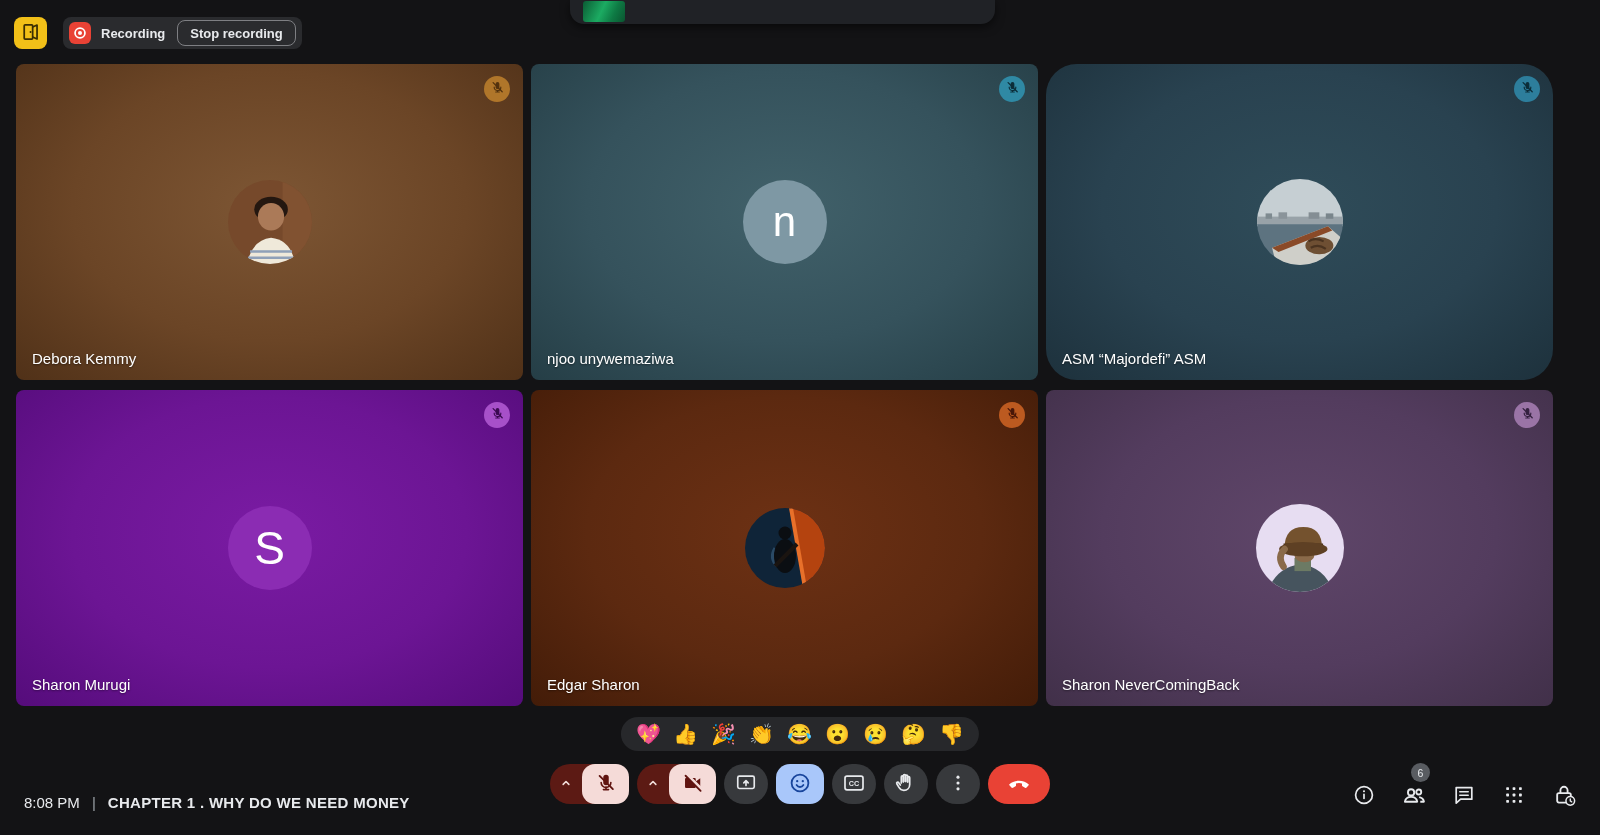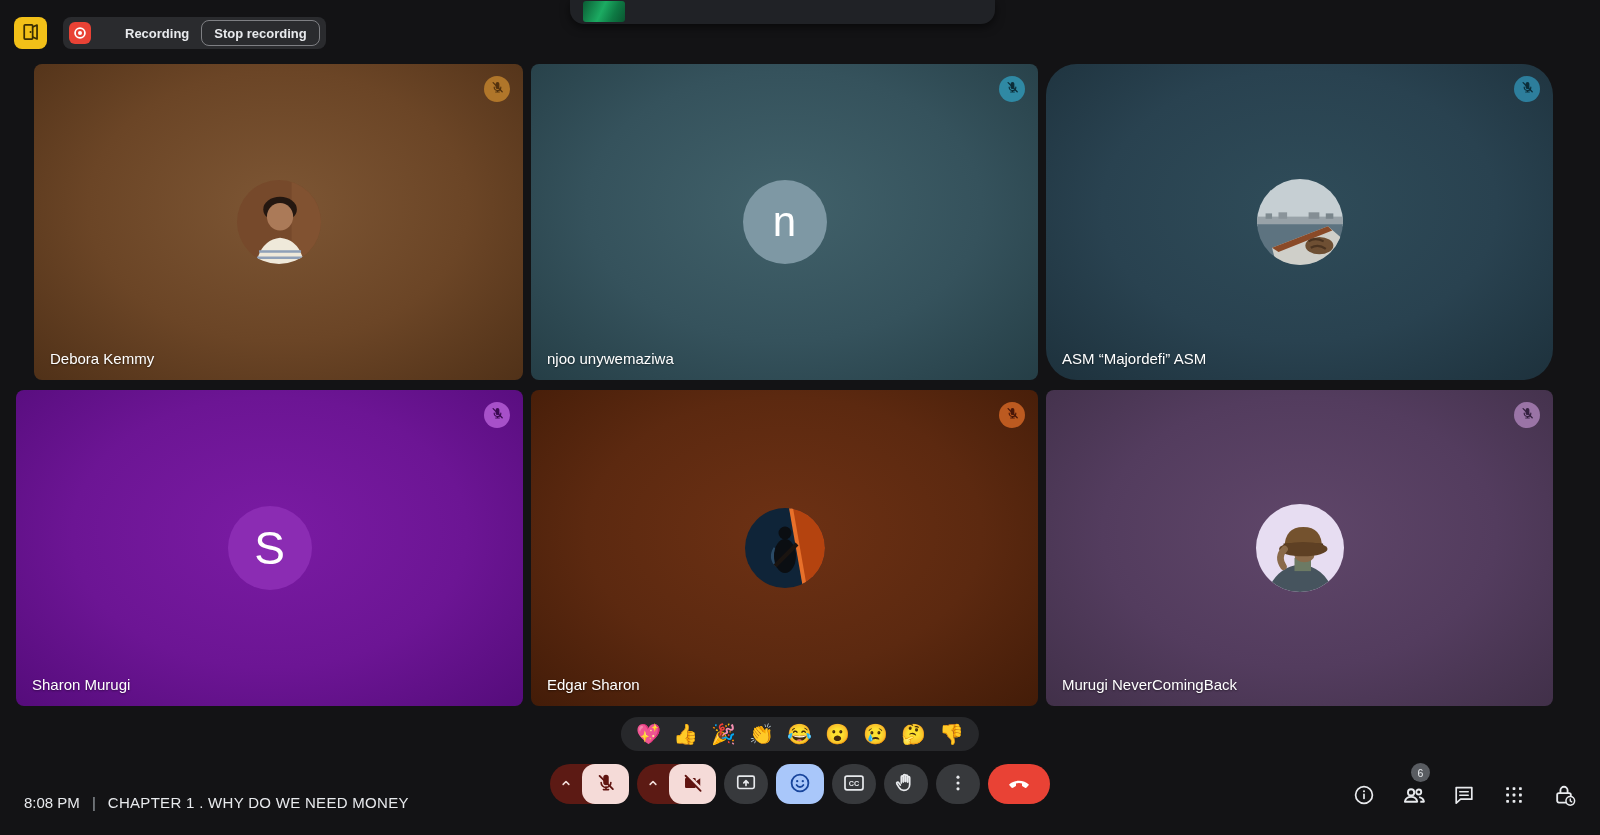--- a/index.html
+++ b/index.html
@@ -7,21 +7,21 @@
          font-family:"Liberation Sans",sans-serif;-webkit-font-smoothing:antialiased;}
 
   
   .top-bar{position:absolute;left:14px;top:17px;display:flex;align-items:center;gap:16px;z-index:5;}
   .home-btn{width:33px;height:32px;border-radius:8px;background:#f2c018;border:none;display:flex;
             align-items:center;justify-content:center;cursor:pointer;padding:0;}
   .rec-pill{display:flex;align-items:center;gap:10px;background:#2a2b2e;border-radius:8px;
             height:32px;padding:0 6px;box-sizing:border-box;}
   .rec-icon{width:22px;height:22px;background:#e94235;border-radius:6px;display:flex;
             align-items:center;justify-content:center;}
-  .rec-label{color:#e8eaed;font-size:13px;font-weight:700;margin-left:24px;}
+  .rec-label{color:#e8eaed;font-size:13px;font-weight:700;}
   .stop-btn{background:transparent;border:1px solid #7e7f83;color:#e8eaed;font-size:13px;
             font-weight:700;border-radius:8px;height:26px;padding:0 12px;margin-left:2px;cursor:pointer;
             font-family:"Liberation Sans",sans-serif;}
 
   
   .popup{position:absolute;left:570px;top:0;width:425px;height:24px;background:#202226;
          border-radius:0 0 14px 14px;box-shadow:0 3px 10px rgba(0,0,0,.55);z-index:4;}
   .popup-thumb{position:absolute;left:13px;top:1px;width:42px;height:21px;border-radius:3px;
          background:linear-gradient(115deg,#0b5c34,#1cab62 45%,#0e7a44 72%,#0a5530);}
 
@@ -40,21 +40,21 @@
   
   .reactions-bar{position:absolute;left:50%;bottom:84px;transform:translateX(-50%);
                  background:#27282b;border-radius:17px;height:34px;display:flex;align-items:center;
                  padding:0 15px;gap:13px;z-index:3;}
   .reaction{font-size:20px;line-height:1;cursor:pointer;}
 
   
   .status-left{position:absolute;left:24px;bottom:24px;display:flex;align-items:flex-start;gap:12px;
                color:#e8eaed;font-size:15px;}
   .status-left .sep{color:#9aa0a6;font-weight:300;}
-  .status-left .title{font-weight:400;letter-spacing:.3px;}
+  .status-left .title{font-weight:700;letter-spacing:.3px;}
 
   .controls{position:absolute;left:50%;bottom:31px;transform:translateX(-50%);display:flex;
             align-items:center;gap:8px;}
   .ctl-group{display:flex;align-items:center;background:#5c1a14;border-radius:20px;height:40px;}
   .chev-btn{width:32px;height:40px;background:transparent;border:none;display:flex;align-items:center;
             justify-content:center;cursor:pointer;padding:0;}
   .off-btn{width:47px;height:40px;border-radius:13px;background:#f5dbd8;border:none;display:flex;
            align-items:center;justify-content:center;cursor:pointer;padding:0;}
   .ctl-circle{width:44px;height:40px;border-radius:20px;background:#37393c;border:none;display:flex;
               align-items:center;justify-content:center;cursor:pointer;padding:0;}
@@ -94,21 +94,21 @@
       <span class="rec-label">Recording</span>
       <button class="stop-btn">Stop recording</button>
     </div>
   </div>
 
   <div class="popup">
     <div class="popup-thumb"></div>
   </div>
 
   <div class="grid">
-      <div class="tile" style="background: radial-gradient(at 50% 45%, rgb(125, 86, 52) 0%, rgb(107, 69, 38) 55%, rgb(80, 49, 24) 100%); margin-left: 18px;">
+      <div class="tile" style="background: radial-gradient(at 50% 45%, rgb(125, 86, 52) 0%, rgb(107, 69, 38) 55%, rgb(80, 49, 24) 100%);">
         <div class="avatar" style="width: 84px; height: 84px;">
           <svg width="100%" height="100%" viewBox="0 0 80 80">
     <rect width="80" height="80" fill="#76492b"></rect>
     <rect x="52" width="28" height="80" fill="#8a5a36" opacity=".55"></rect>
     <ellipse cx="41" cy="28" rx="16" ry="12" fill="#241710"></ellipse>
     <ellipse cx="41" cy="35" rx="12.5" ry="13" fill="#ab7a58"></ellipse>
     <path d="M18 80 Q23 57 41 55 Q60 57 64 80 Z" fill="#efe9da"></path>
     <path d="M21 68h40M19 74h45" stroke="#8fa0b8" stroke-width="2.4" fill="none"></path>
           </svg>
         </div>
@@ -212,21 +212,21 @@
           </svg>
         </div>
         <div class="mic-badge" style="background: rgb(154, 116, 166);">
           <span><svg width="15" height="15" viewBox="0 0 24 24">
     <path d="M12 14.5a3 3 0 0 0 3-3V6a3 3 0 0 0-6 0v5.5a3 3 0 0 0 3 3z" fill="#352240"></path>
     <path d="M17.3 11.5a5.3 5.3 0 0 1-10.6 0" fill="none" stroke="#352240" stroke-width="1.9" stroke-linecap="round"></path>
     <path d="M12 16.8v2.4M9.2 19.2h5.6" stroke="#352240" stroke-width="1.9" stroke-linecap="round"></path>
     <path d="M5 4.2l14.5 14.5" stroke="#352240" stroke-width="2.1" stroke-linecap="round"></path>
             </svg></span>
         </div>
-        <div class="tile-name">Murugi NeverComingBack</div>
+        <div class="tile-name">Sharon NeverComingBack</div>
       </div>
     </div>
 
   <div class="reactions-bar">
       <span class="reaction">💖</span>
       <span class="reaction">👍</span>
       <span class="reaction">🎉</span>
       <span class="reaction">👏</span>
       <span class="reaction">😂</span>
       <span class="reaction">😮</span>

